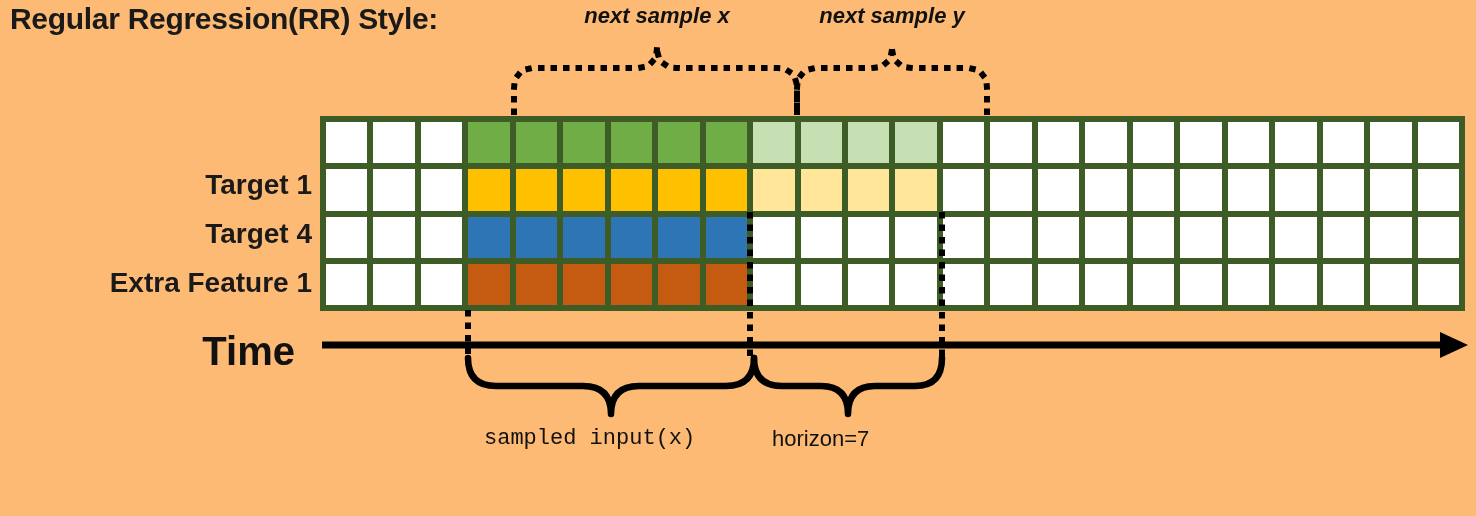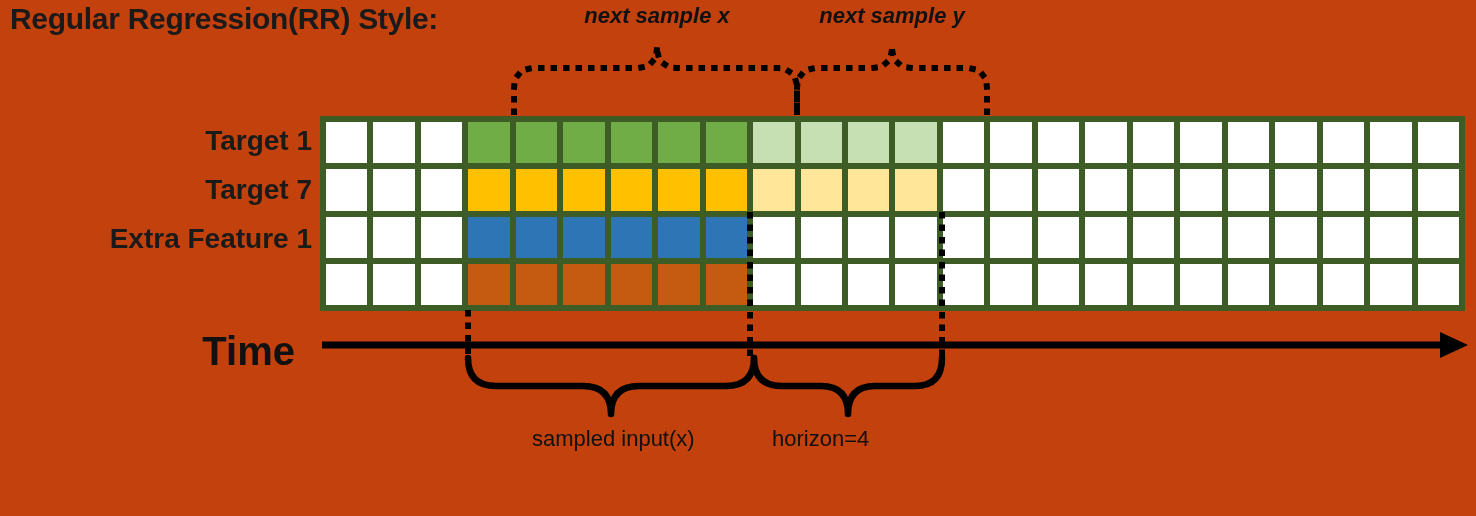--- a/index.html
+++ b/index.html
@@ -1,20 +1,20 @@
 <!DOCTYPE html>
 <html><head>
 <meta charset="utf-8">
 <style>
   html, body { margin: 0; padding: 0; background: #ffffff; }
   #figure {
     position: relative;
     width: 1476px;
     height: 516px;
-    background: #c2410c;
+    background: #fdba74;
     font-family: "Liberation Sans", sans-serif;
     overflow: hidden;
   }
   .title {
     position: absolute;
     left: 10px;
     top: 2px;
     font-size: 30px;
     font-weight: bold;
     color: #1a1a1a;
@@ -53,20 +53,21 @@
   .row-label {
     position: absolute;
     right: 1164px;
     width: 300px;
     text-align: right;
     font-size: 28px;
     font-weight: bold;
     color: #1a1a1a;
     line-height: 33px;
     white-space: nowrap;
+    margin-top: 44px;
   }
   #row-label-0 { top: 124px; }
   #row-label-1 { top: 173px; }
   #row-label-2 { top: 222px; }
   #row-label-3 { top: 271px; }
 
   .time-label {
     position: absolute;
     left: 180px;
     top: 329px;
@@ -86,35 +87,35 @@
   }
 
   .note-block {
     position: absolute;
     top: 424px;
     font-size: 22px;
     line-height: 30px;
     color: #111;
     white-space: nowrap;
   }
-  #note-input  { left: 532px; }
+  #note-input  { left: 484px; font-family: Liberation Mono, monospace; }
   #note-output { left: 772px; }
 </style>
 </head>
 <body>
 
 <div id="figure">
 
   <div class="title">Regular Regression(RR) Style:</div>
 
   <div class="brace-label" id="brace-label-x">next sample x</div>
   <div class="brace-label" id="brace-label-y">next sample y</div>
 
   <div class="row-label" id="row-label-0">Target 1</div>
-  <div class="row-label" id="row-label-1">Target 7</div>
+  <div class="row-label" id="row-label-1">Target 4</div>
   <div class="row-label" id="row-label-2">Extra Feature 1</div>
 
   <div id="sample-grid" style="background: rgb(62, 92, 37); grid-template-columns: repeat(24, 1fr);">
       <div class="cell" style="background: rgb(255, 255, 255);"></div>
       <div class="cell" style="background: rgb(255, 255, 255);"></div>
       <div class="cell" style="background: rgb(255, 255, 255);"></div>
       <div class="cell" style="background: rgb(112, 173, 71);"></div>
       <div class="cell" style="background: rgb(112, 173, 71);"></div>
       <div class="cell" style="background: rgb(112, 173, 71);"></div>
       <div class="cell" style="background: rgb(112, 173, 71);"></div>
@@ -227,16 +228,16 @@
     <path d="M 468 358 Q 468 386 496 386 L 583 386 Q 611 386 611 414 M 754 358 Q 754 386 726 386 L 639 386 Q 611 386 611 414" fill="none" stroke="#000" stroke-width="6.5" stroke-linecap="round"></path>
 
     <path d="M 754 358 Q 754 386 782 386 L 821 386 Q 848 386 848 414 M 942 358 Q 942 386 915 386 L 875 386 Q 848 386 848 414" fill="none" stroke="#000" stroke-width="6.5" stroke-linecap="round"></path>
   </svg>
 
   <div class="note-block" id="note-input">
     <div>sampled input(x)</div>
   </div>
 
   <div class="note-block" id="note-output">
-    <div>horizon=4</div>
+    <div>horizon=7</div>
   </div>
 
 </div>
 
 </body></html>

